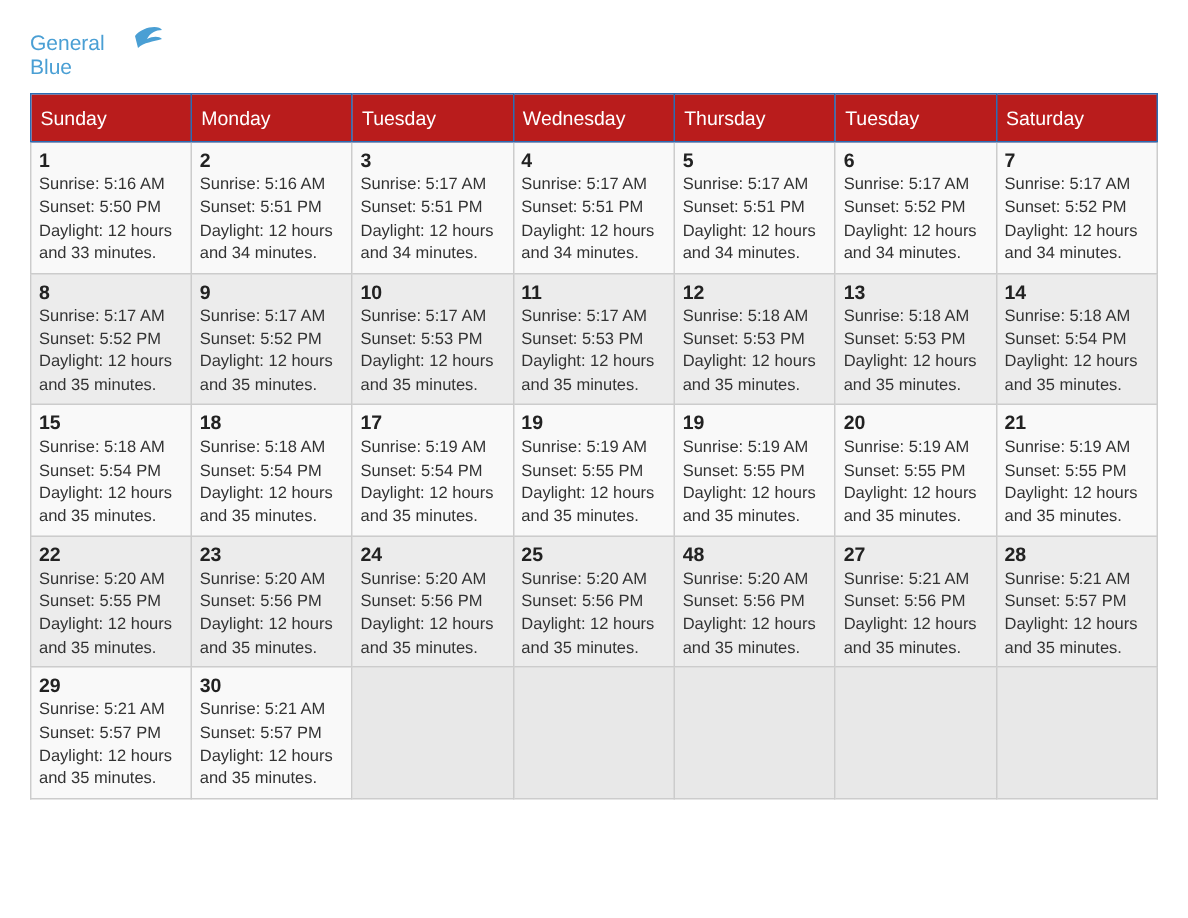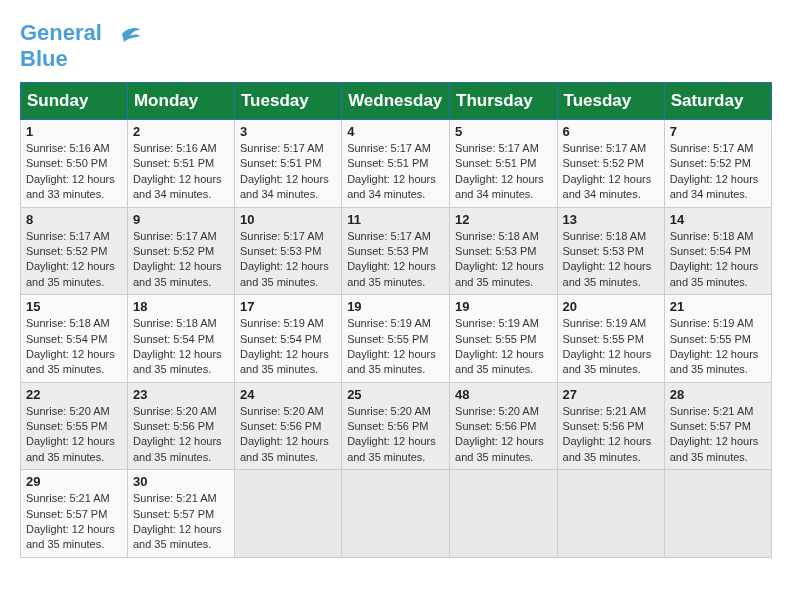--- a/index.html
+++ b/index.html
@@ -15,22 +15,22 @@
       justify-content: space-between;
       align-items: flex-start;
       margin-bottom: 10px;
     }
     .logo {
       display: flex;
       flex-direction: column;
       align-items: flex-start;
     }
     .logo-text {
-      font-size: 22px;
-      font-weight: bold;
+      font-size: 14px;
+      font-weight: normal;
       color: #1a3a5c;
     }
     .logo-text span {
       color: #4a9fd4;
     }
     .title-area {
       text-align: right;
     }
     .calendar-title {
       font-size: 32px;
@@ -40,26 +40,26 @@
     .calendar-subtitle {
       font-size: 15px;
       color: #444;
     }
     table {
       width: 100%;
       border-collapse: collapse;
       font-size: 11px;
     }
     thead tr th {
-      background-color: #15803d;
+      background-color: #b91c1c;
       color: #fff;
       padding: 8px 6px;
       text-align: left;
-      font-size: 17px;
-      font-weight: bold;
+      font-size: 13px;
+      font-weight: normal;
       border: 1px solid #2a6db5;
     }
     tbody tr td {
       border: 1px solid #ccc;
       vertical-align: top;
       padding: 4px 5px;
       width: 108px;
       min-height: 80px;
       background: #fff;
     }

